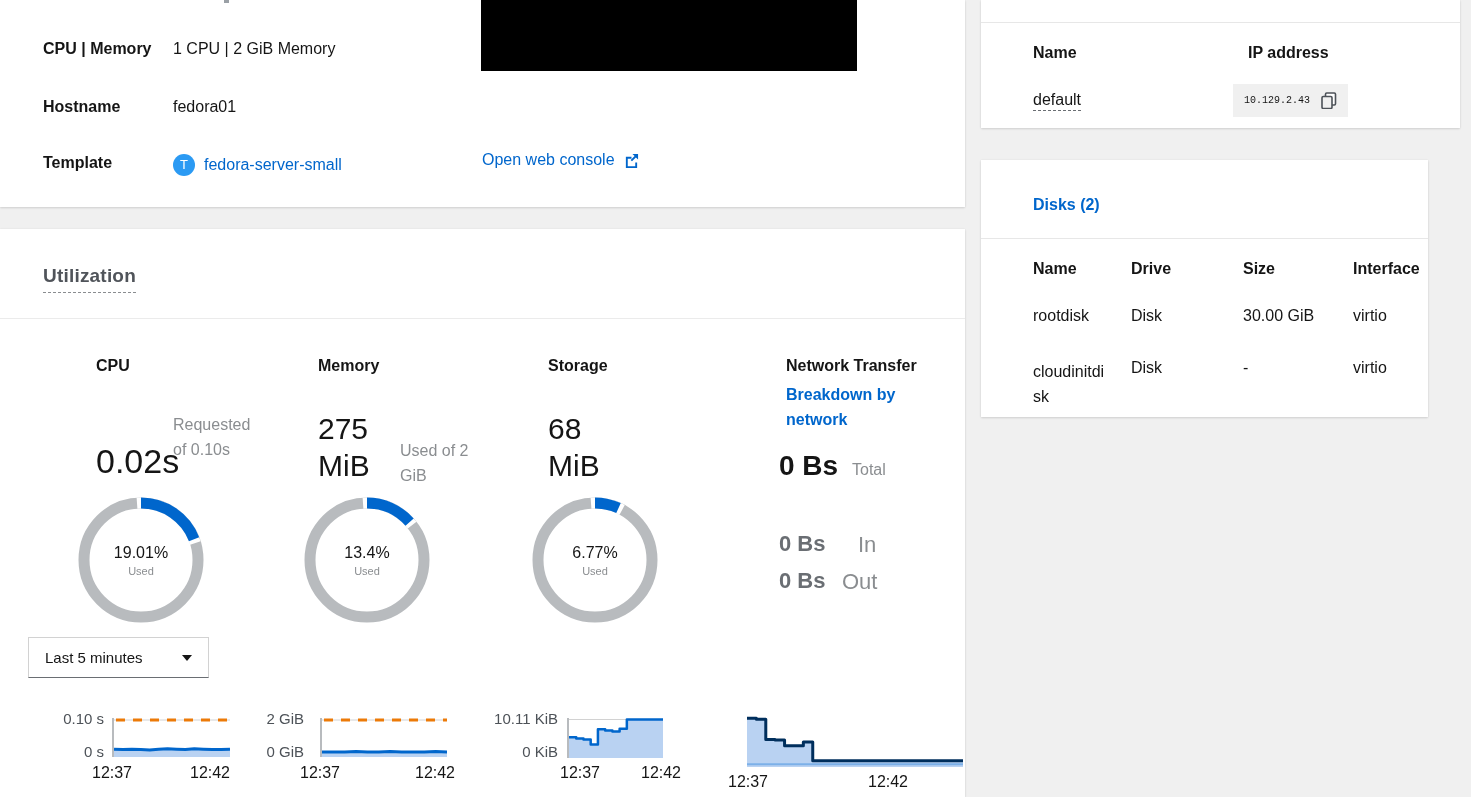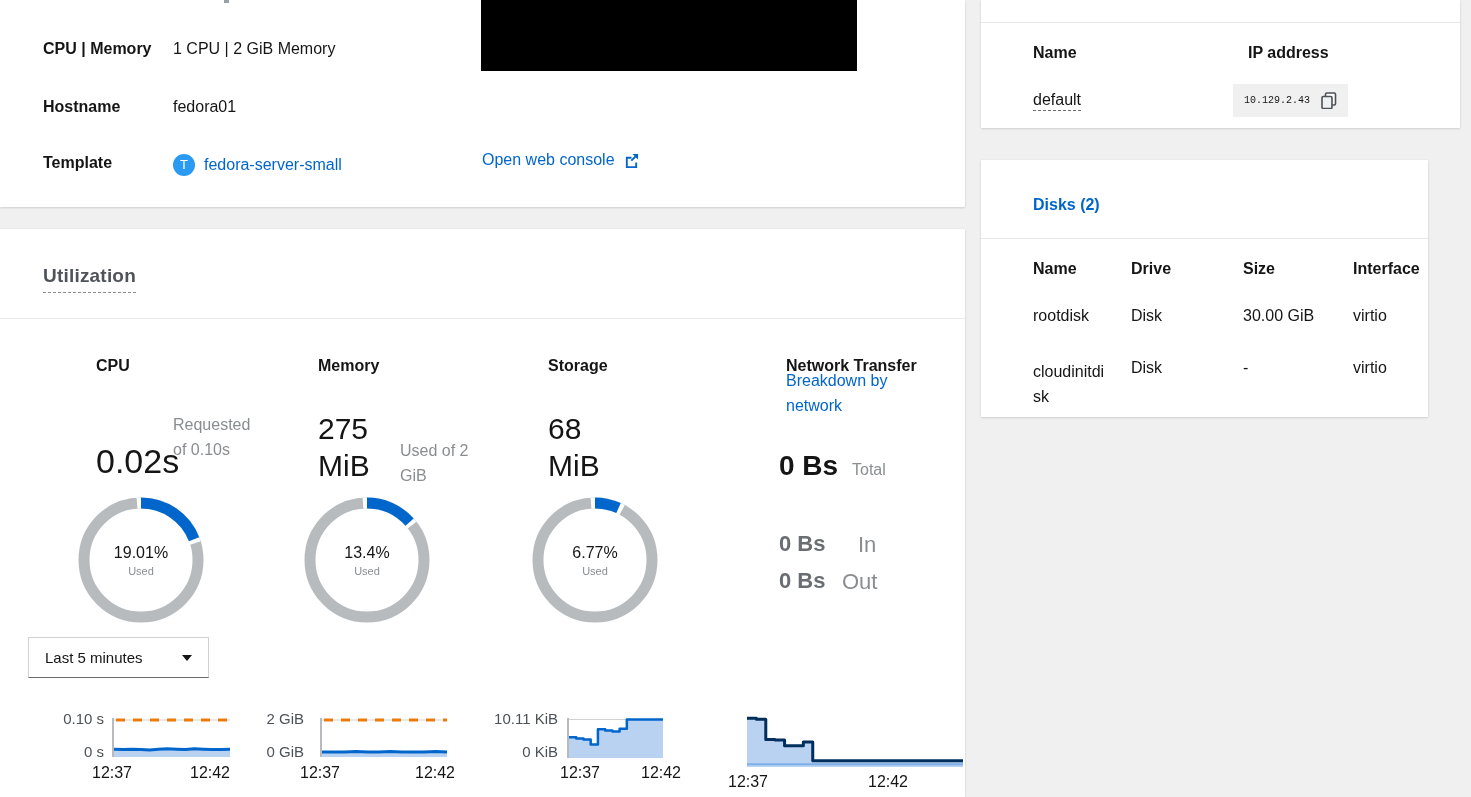--- a/index.html
+++ b/index.html
@@ -59,21 +59,21 @@
   .donut { position:absolute; width:130px; height:130px; top:266px; }
   #donut-cpu { left:76px; } #donut-mem { left:302px; } #donut-sto { left:530px; }
   .donut svg { position:absolute; left:0; top:0; }
   .donut-label {
     position:absolute; inset:0; display:flex; flex-direction:column;
     align-items:center; justify-content:center; pointer-events:none;
   }
   .dl-big { font-size:16px; color:#151515; }
   .dl-sub { font-size:11px; color:#8a8d90; margin-top:3px; }
 
-  .net-link { position:absolute; left:786px; top:139px; width:130px; font-size:16px; line-height:25px; color:#0066cc; text-decoration:none; cursor:pointer; }
+  .net-link { position:absolute; left:786px; top:153px; width:130px; font-size:16px; line-height:25px; color:#0066cc; text-decoration:none; cursor:pointer;font-weight:bold; }
   .net-total-value { position:absolute; left:779px; top:221px; font-size:28px; font-weight:700; }
   .net-total-label { position:absolute; left:852px; top:232px; font-size:16px; color:#8a8d90; }
   .net-sub-value { position:absolute; left:779px; font-size:22px; font-weight:700; color:#6a6e73; }
   .net-sub-label { position:absolute; font-size:22px; color:#8a8d90; }
   #nv-in  { top:302px; } #nl-in  { left:858px; top:303px; }
   #nv-out { top:339px; } #nl-out { left:842px; top:340px; }
 
   .duration {
     position:absolute; left:28px; top:408px; width:181px; height:41px;
     background:#fff; border:1px solid #d2d2d2; border-bottom:1px solid #6a6e73;

